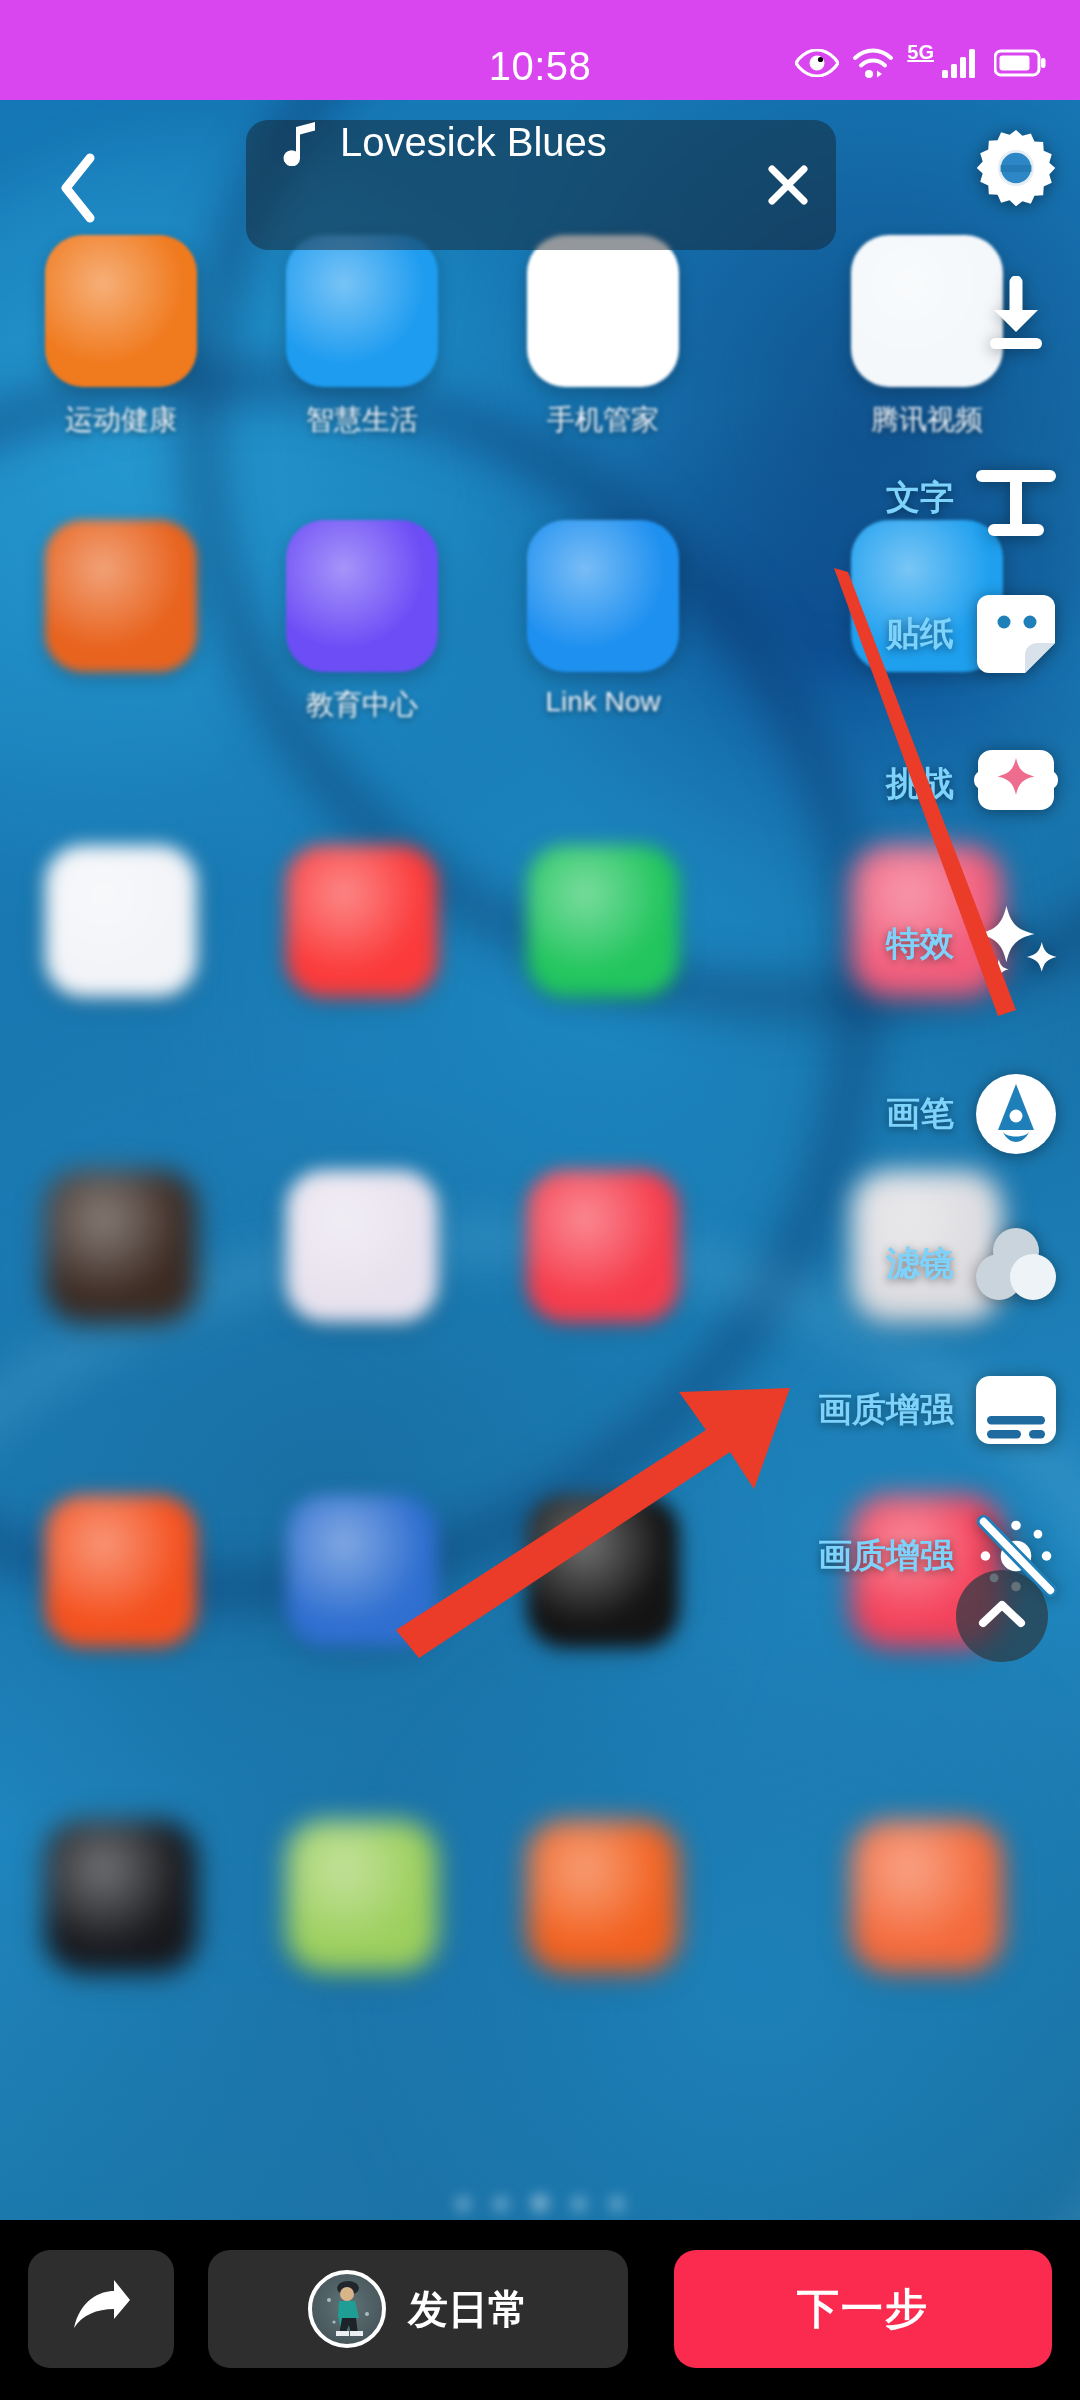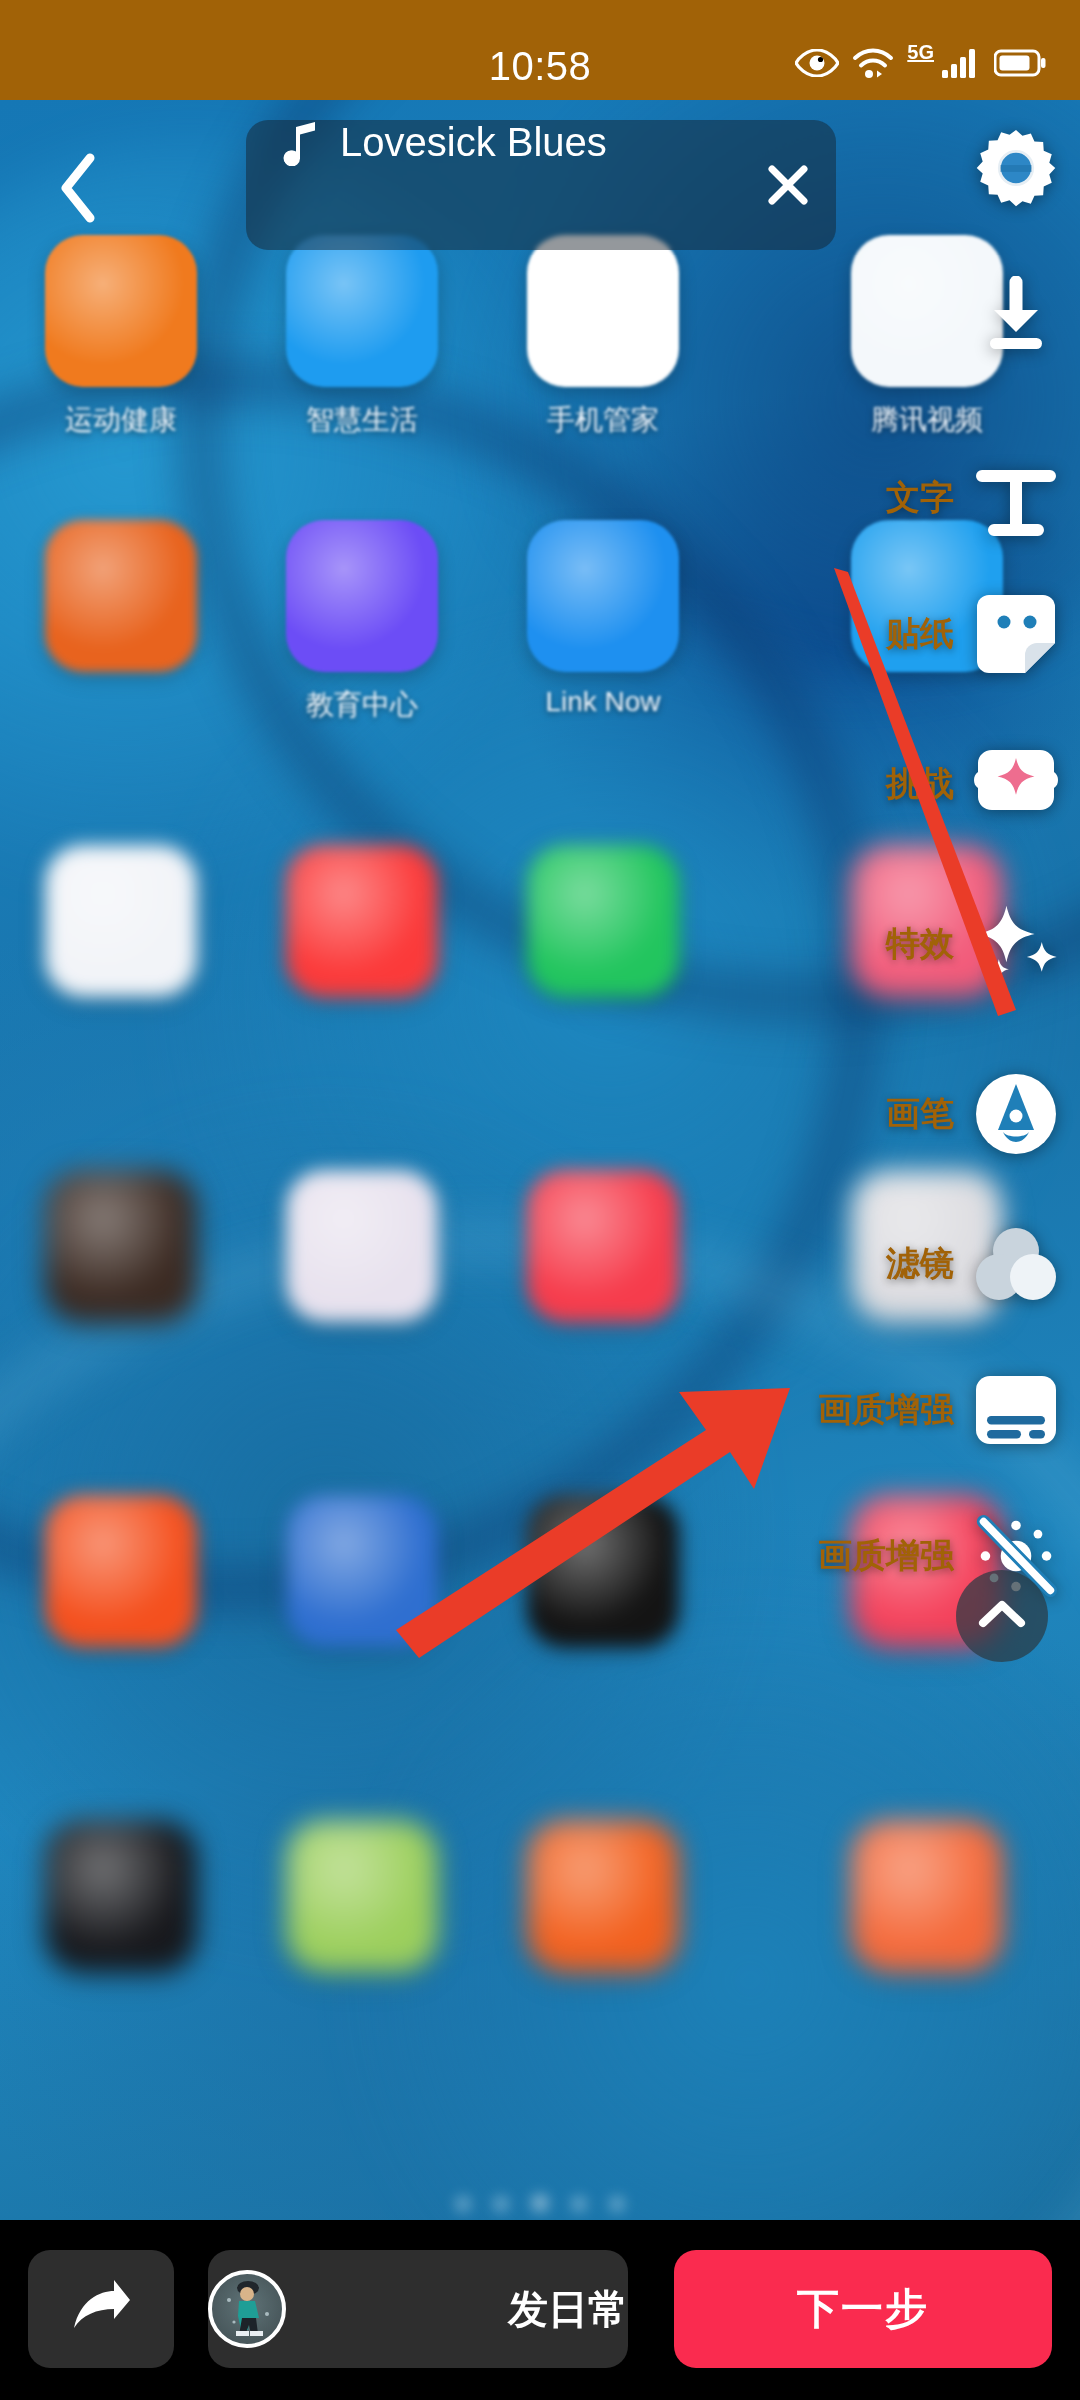--- a/index.html
+++ b/index.html
@@ -7,21 +7,21 @@
     width:1080px; height:2400px;
     background:#000;
     font-family:"Liberation Sans","DejaVu Sans",sans-serif;
     overflow:hidden;
   }
   #screen { position:relative; width:1080px; height:2400px; background:#000; overflow:hidden; }
 
   
   .statusbar{
     position:absolute; top:0; left:0; width:1080px; height:100px;
-    background:#a16207; z-index:60;
+    background:#d946ef; z-index:60;
   }
   .sb-time{
     position:absolute; left:0; right:0; top:44px;
     text-align:center; color:#fff; font-size:40px; letter-spacing:0.5px;
     font-weight:400;
   }
   .sb-icons{
     position:absolute; right:34px; top:47px;
     display:flex; align-items:center; gap:13px;
   }
@@ -102,21 +102,21 @@
   }
 
   
   .rail{ position:absolute; right:0; top:120px; width:330px; z-index:30; }
   .rail .item{
     position:absolute; right:22px;
     display:flex; align-items:center; justify-content:flex-end; gap:20px;
     height:96px;
   }
   .rail .item .txt{
-    color:#a16207; font-size:34px; font-weight:700;
+    color:#7dd3fc; font-size:34px; font-weight:700;
     text-shadow:0 2px 8px rgba(0,0,0,.45); white-space:nowrap;
   }
   .rail .item .gl{
     width:84px; height:84px; display:flex; align-items:center; justify-content:center;
     filter:drop-shadow(0 2px 8px rgba(0,0,0,.40));
   }
   .collapse{
     position:absolute; right:32px; top:1570px; width:92px; height:92px;
     border-radius:50%; background:rgba(42,58,68,.72);
     display:flex; align-items:center; justify-content:center; z-index:30;
@@ -131,21 +131,21 @@
     background:#000; z-index:60;
   }
   .btn-share{
     position:absolute; left:28px; top:30px; width:146px; height:118px;
     background:#2e2e2e; border-radius:22px;
     display:flex; align-items:center; justify-content:center;
   }
   .btn-daily{
     position:absolute; left:208px; top:30px; width:420px; height:118px;
     background:#2e2e2e; border-radius:22px;
-    display:flex; align-items:center; justify-content:space-between; gap:22px;
+    display:flex; align-items:center; justify-content:center; gap:22px;
   }
   .avatar{
     width:78px; height:78px; border-radius:50%;
     background:radial-gradient(circle at 50% 45%, #5f7377 0%, #49585c 70%, #3d4a4e 100%);
     border:4px solid #ffffff; position:relative; overflow:hidden; flex:none;
   }
   .btn-daily .dlabel{ color:#fff; font-size:40px; font-weight:700; }
   .btn-next{
     position:absolute; right:28px; top:30px; width:378px; height:118px;
     background:#fa2b4f; border-radius:22px;

